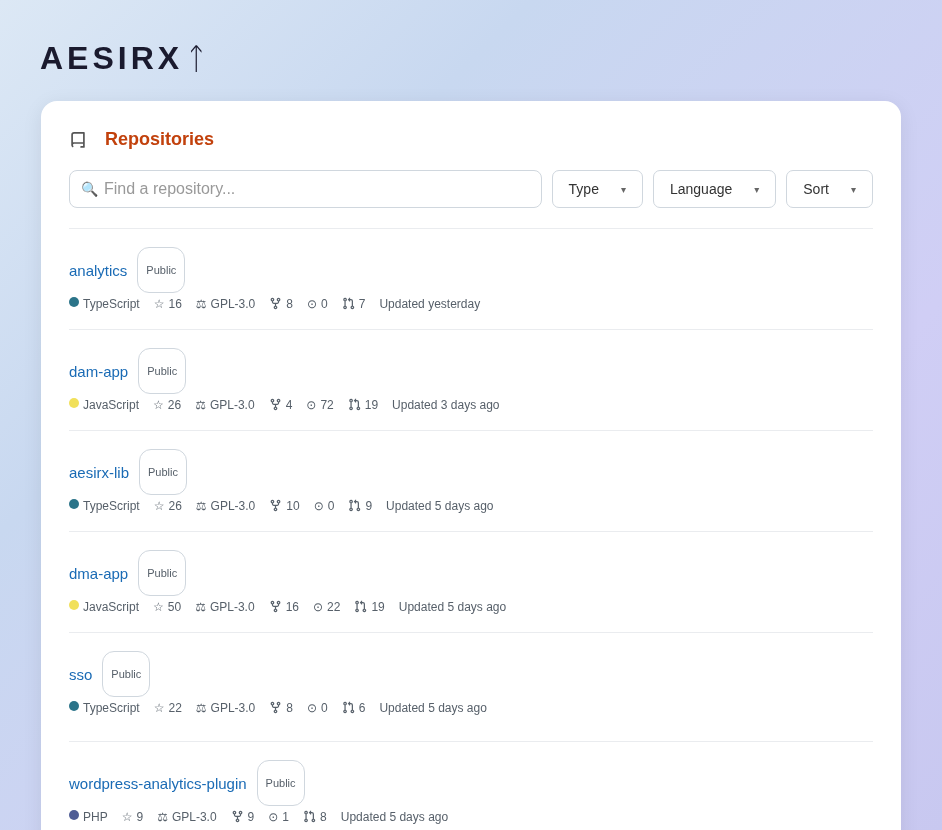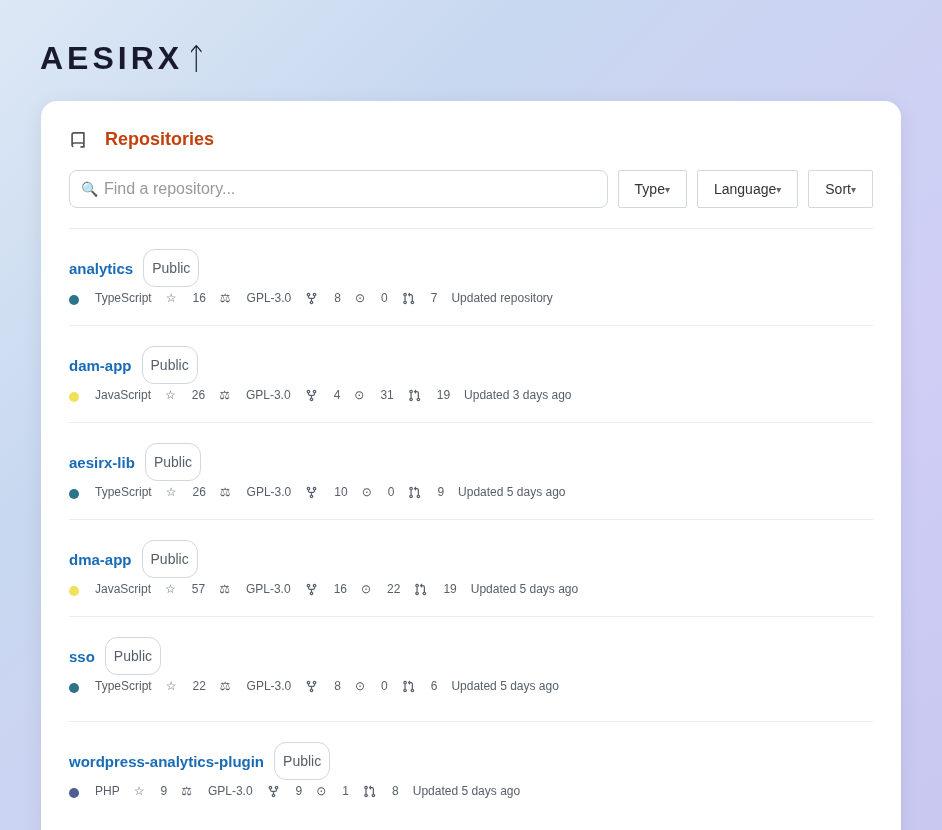--- a/index.html
+++ b/index.html
@@ -86,28 +86,28 @@
       color: #a16207;
       outline: none;
       background: #fff;
     }
 
     .search-input::placeholder { color: #999; }
 
     .filter-btn {
       padding: 8px 16px;
       border: 1px solid #d0d7de;
-      border-radius: 2px;
+      border-radius: 7px;
       background: #fff;
       font-size: 14px;
       color: #333;
       cursor: pointer;
       display: flex;
       align-items: center;
-      gap: 0;
+      gap: 22px;
       white-space: nowrap;
     }
 
     .chevron { font-size: 10px; color: #666; }
 
     .repo-list { display: flex; flex-direction: column; }
 
     .repo-item {
       border-top: 1px solid #eaecef;
       padding: 18px 0;
@@ -122,29 +122,29 @@
 
     .repo-name-row {
       display: flex;
       align-items: center;
       gap: 10px;
       margin-bottom: 4px;
     }
 
     .repo-name {
       font-size: 15px;
-      font-weight: 700;
+      font-weight: 400;
       color: #1a6bb5;
       cursor: pointer;
       text-decoration: none;
     }
 
     .badge {
-      font-size: 14px;
-      padding: 10px 8px;
+      font-size: 11px;
+      padding: 16px 8px;
       border-radius: 12px;
       border: 1px solid #d0d7de;
       color: #57606a;
       font-weight: 400;
     }
 
     .repo-desc {
       font-size: 13px;
       color: #57606a;
       margin-bottom: 8px;
@@ -153,22 +153,22 @@
     .repo-meta {
       display: flex;
       align-items: center;
       gap: 14px;
       font-size: 12px;
       color: #57606a;
     }
 
     .meta-item {
       display: flex;
-      align-items: flex-end;
-      gap: 16px;
+      align-items: flex-start;
+      gap: 4px;
     }
 
     .lang-dot {
       width: 10px;
       height: 10px;
       border-radius: 50%;
       display: inline-block;
     }
 
     .dot-ts { background: #2b7489; }
@@ -257,21 +257,21 @@
           <span>⊙</span>
           <span>0</span>
         </span>
         <span class="meta-item">
           <svg width="13" height="13" viewBox="0 0 16 16" fill="#57606a">
                 <path d="M1.5 3.25a2.25 2.25 0 1 1 3 2.122v5.256a2.251 2.251 0 1 1-1.5 0V5.372A2.25 2.25 0 0 1 1.5 3.25Zm5.677-.177L9.573.677A.25.25 0 0 1 10 .854V2.5h1A2.5 2.5 0 0 1 13.5 5v5.628a2.251 2.251 0 1 1-1.5 0V5a1 1 0 0 0-1-1h-1v1.646a.25.25 0 0 1-.427.177L7.177 3.427a.25.25 0 0 1 0-.354ZM3.75 2.5a.75.75 0 1 0 0 1.5.75.75 0 0 0 0-1.5Zm0 9.5a.75.75 0 1 0 0 1.5.75.75 0 0 0 0-1.5Zm8.25.75a.75.75 0 1 0 1.5 0 .75.75 0 0 0-1.5 0Z"></path>
               </svg>
           <span>7</span>
         </span>
         <span class="meta-item">
-          <span>Updated repository</span>
+          <span>Updated yesterday</span>
         </span>
       </div>
     </div>
     <div class="sparkline">
       <svg class="sparkline-svg" viewBox="0 0 160 55">
         <polyline points="M0,40 L15,35 L25,38 L35,28 L45,32 L55,35 L65,20 L75,30 L85,15 L95,25 L105,18 L115,22 L125,12 L135,8 L145,15 L155,10" fill="none" stroke="#2da44e" stroke-width="1.8" stroke-linejoin="round" stroke-linecap="round"></polyline>
       </svg>
     </div>
   </div>
       <div class="repo-item">
@@ -295,21 +295,21 @@
           <span>GPL-3.0</span>
         </span>
         <span class="meta-item">
           <svg width="13" height="13" viewBox="0 0 16 16" fill="#57606a">
                 <path d="M5 5.372v.878c0 .414.336.75.75.75h4.5a.75.75 0 0 0 .75-.75v-.878a2.25 2.25 0 1 1 1.5 0v.878a2.25 2.25 0 0 1-2.25 2.25h-1.5v2.128a2.251 2.251 0 1 1-1.5 0V8.5h-1.5A2.25 2.25 0 0 1 3.5 6.25v-.878a2.25 2.25 0 1 1 1.5 0ZM5 3.25a.75.75 0 1 0-1.5 0 .75.75 0 0 0 1.5 0Zm6.75.75a.75.75 0 1 0 0-1.5.75.75 0 0 0 0 1.5Zm-3 8.75a.75.75 0 1 0-1.5 0 .75.75 0 0 0 1.5 0Z"></path>
               </svg>
           <span>4</span>
         </span>
         <span class="meta-item">
           <span>⊙</span>
-          <span>31</span>
+          <span>72</span>
         </span>
         <span class="meta-item">
           <svg width="13" height="13" viewBox="0 0 16 16" fill="#57606a">
                 <path d="M1.5 3.25a2.25 2.25 0 1 1 3 2.122v5.256a2.251 2.251 0 1 1-1.5 0V5.372A2.25 2.25 0 0 1 1.5 3.25Zm5.677-.177L9.573.677A.25.25 0 0 1 10 .854V2.5h1A2.5 2.5 0 0 1 13.5 5v5.628a2.251 2.251 0 1 1-1.5 0V5a1 1 0 0 0-1-1h-1v1.646a.25.25 0 0 1-.427.177L7.177 3.427a.25.25 0 0 1 0-.354ZM3.75 2.5a.75.75 0 1 0 0 1.5.75.75 0 0 0 0-1.5Zm0 9.5a.75.75 0 1 0 0 1.5.75.75 0 0 0 0-1.5Zm8.25.75a.75.75 0 1 0 1.5 0 .75.75 0 0 0-1.5 0Z"></path>
               </svg>
           <span>19</span>
         </span>
         <span class="meta-item">
           <span>Updated 3 days ago</span>
         </span>
@@ -373,21 +373,21 @@
         <a href="#" class="repo-name">dma-app</a>
         <span class="badge">Public</span>
       </div>
       <div class="repo-meta">
         <span class="meta-item">
           <span class="lang-dot dot-js"></span>
           <span>JavaScript</span>
         </span>
         <span class="meta-item">
           <span>☆</span>
-          <span>57</span>
+          <span>50</span>
         </span>
         <span class="meta-item">
           <span>⚖</span>
           <span>GPL-3.0</span>
         </span>
         <span class="meta-item">
           <svg width="13" height="13" viewBox="0 0 16 16" fill="#57606a">
                 <path d="M5 5.372v.878c0 .414.336.75.75.75h4.5a.75.75 0 0 0 .75-.75v-.878a2.25 2.25 0 1 1 1.5 0v.878a2.25 2.25 0 0 1-2.25 2.25h-1.5v2.128a2.251 2.251 0 1 1-1.5 0V8.5h-1.5A2.25 2.25 0 0 1 3.5 6.25v-.878a2.25 2.25 0 1 1 1.5 0ZM5 3.25a.75.75 0 1 0-1.5 0 .75.75 0 0 0 1.5 0Zm6.75.75a.75.75 0 1 0 0-1.5.75.75 0 0 0 0 1.5Zm-3 8.75a.75.75 0 1 0-1.5 0 .75.75 0 0 0 1.5 0Z"></path>
               </svg>
           <span>16</span>

